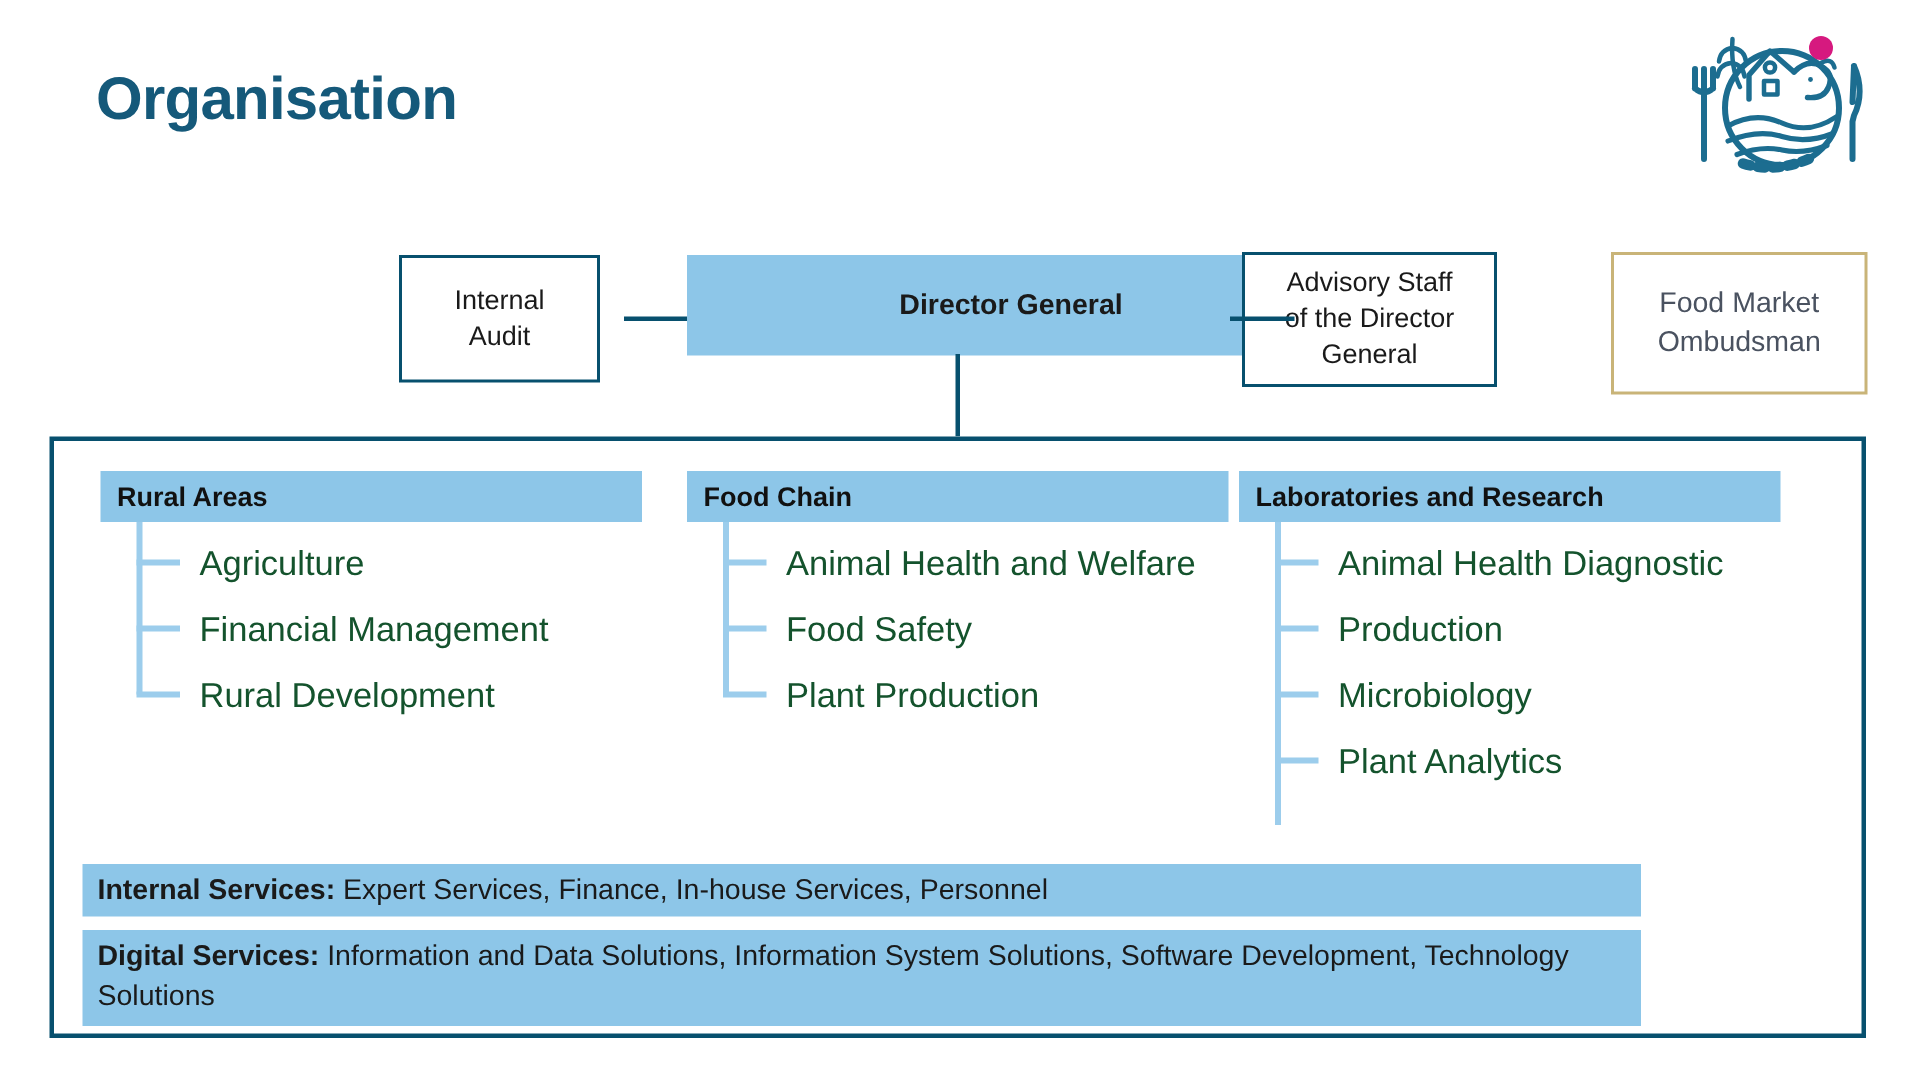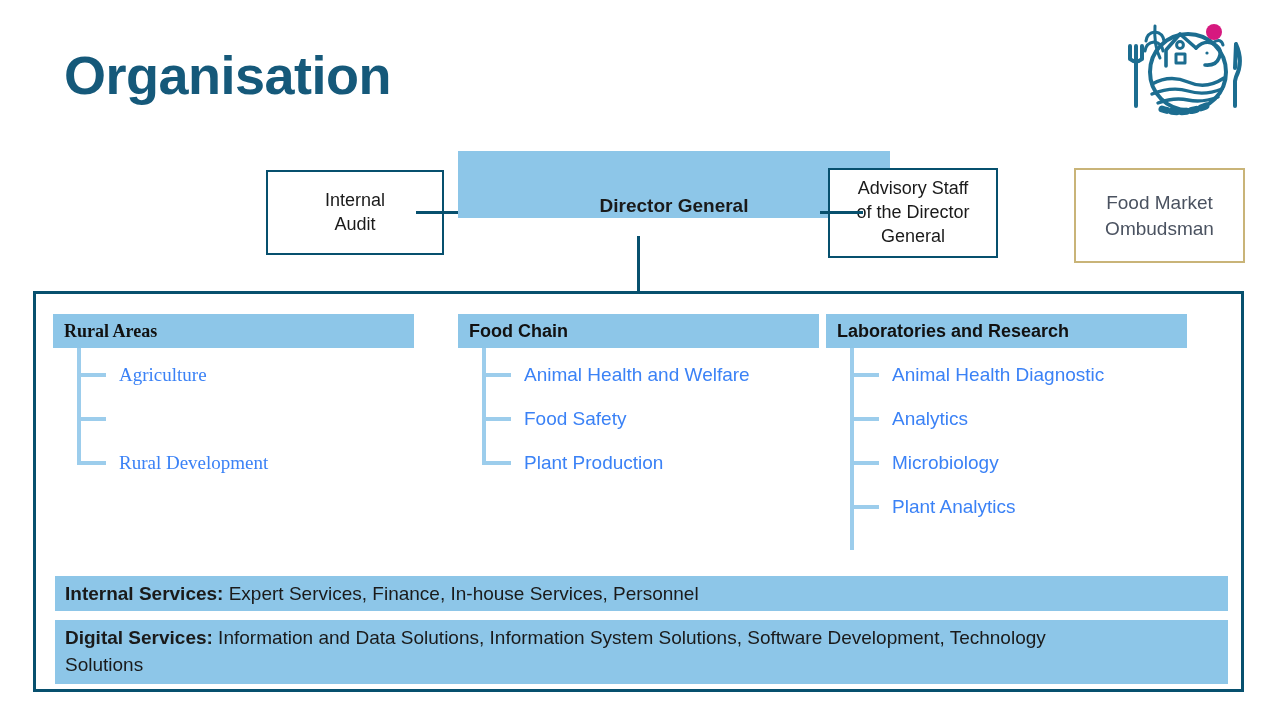--- a/index.html
+++ b/index.html
@@ -4,68 +4,68 @@
 <title>Organisation</title>
 <style>
   * { margin:0; padding:0; box-sizing:border-box; }
   html,body { background:#fff; }
   .canvas {
     position:relative; width:1280px; height:720px; background:#fff;
     font-family:"Liberation Sans", sans-serif; overflow:hidden;
   }
   .page-title {
     position:absolute; left:64px; top:44px;
-    font-size:54px; font-weight:700; color:var(--title,#15597A);
+    font-size:40px; font-weight:700; color:var(--title,#15597A);
     letter-spacing:-0.5px;
   }
   .logo { position:absolute; left:1124px; top:8px; width:124px; height:114px; }
 
   
   .obox {
     position:absolute; display:flex; align-items:center; justify-content:center;
     text-align:center; font-size:18px; line-height:1.32; color:#1a1a1a; background:#fff;
   }
-  .box-internal-audit { left:266px; top:170px; width:178px; height:85px; border:2.5px solid var(--teal,#07506E); }
+  .box-internal-audit { left:266px; top:170px; width:134px; height:85px; border:2.5px solid var(--teal,#07506E); }
   .box-internal-audit .wrap { width:92px; }
   .box-director-general {
-    left:458px; top:151px; width:432px; height:67px;
-    background:var(--blue,#8DC6E8); font-weight:700; font-size:19px;align-items:flex-end;
+    left:458px; top:170px; width:432px; height:67px;
+    background:var(--blue,#8DC6E8); font-weight:700; font-size:19px;
   }
   .box-advisory { left:828px; top:168px; width:170px; height:90px; border:2.5px solid var(--teal,#07506E); }
   .box-advisory .wrap { width:126px; }
   .box-ombudsman { left:1074px; top:168px; width:171px; height:95px; border:2.5px solid var(--gold,#C9B478); color:var(--gray,#4A5260); font-size:19px; }
   .box-ombudsman .wrap { width:150px; }
 
   .connector { position:absolute; background:var(--teal,#07506E); }
   .conn-left  { left:416px; top:211px; width:42px; height:3px; }
   .conn-right { left:820px; top:211px; width:43px; height:3px; }
   .conn-down  { left:637px; top:236px; width:3px; height:55px; }
 
   
   .org-container {
     position:absolute; left:33px; top:291px; width:1211px; height:401px;
     border:3px solid var(--teal,#07506E); background:#fff;
   }
   .column { position:absolute; width:361px; top:20px; }
-  .col-0 { left:17px;font-family:Liberation Serif, serif; } .col-1 { left:422px; } .col-2 { left:790px; }
+  .col-0 { left:31px; } .col-1 { left:422px; } .col-2 { left:790px; }
   .col-header {
     width:361px; height:34px; background:var(--blue,#8DC6E8);
     display:flex; align-items:center; padding-left:11px;
     font-size:18px; font-weight:700; color:#111;
   }
   .tree { position:relative; margin-left:24px; padding-top:5px; }
   .vline { position:absolute; left:0; top:0; width:4px; background:var(--tree,#9CCDEC); }
   .tree-3 .vline { height:115px; }
   .tree-5 .vline { height:202px; }
   .tree-item { height:44px; display:flex; align-items:center; }
   .tick { width:29px; height:4px; background:var(--tree,#9CCDEC); flex:none; }
-  .item-label { margin-left:13px; font-size:19px; color:#3b82f6; white-space:nowrap; }
+  .item-label { margin-left:13px; font-size:23px; color:#14532d; white-space:nowrap; }
 
   .service-bar {
-    position:absolute; left:19px; width:1173px; background:var(--blue,#8DC6E8);
+    position:absolute; left:19px; width:1039px; background:var(--blue,#8DC6E8);
     font-size:19px; color:#1a1a1a; padding:4px 10px; line-height:27px;
   }
   .bar-internal { top:282px; height:35px; }
   .bar-digital  { top:326px; height:64px; }
   .bar-digital .bar-text { display:inline-block; max-width:1045px; }
   .service-bar b { font-weight:700; }
 </style>
 </head>
 <body>
 
@@ -123,20 +123,21 @@
     <div class="column col-0">
       <div class="col-header">Rural Areas</div>
       <div class="tree tree-3">
         <div class="vline"></div>
         <div class="tree-item">
           <div class="tick"></div>
           <div class="item-label">Agriculture</div>
         </div>
         <div class="tree-item">
           <div class="tick"></div>
+          <div class="item-label">Financial Management</div>
         </div>
         <div class="tree-item">
           <div class="tick"></div>
           <div class="item-label">Rural Development</div>
         </div>
       </div>
     </div>
 
     <div class="column col-1">
       <div class="col-header">Food Chain</div>
@@ -160,21 +161,21 @@
     <div class="column col-2">
       <div class="col-header">Laboratories and Research</div>
       <div class="tree tree-5">
         <div class="vline"></div>
         <div class="tree-item">
           <div class="tick"></div>
           <div class="item-label">Animal Health Diagnostic</div>
         </div>
         <div class="tree-item">
           <div class="tick"></div>
-          <div class="item-label">Analytics</div>
+          <div class="item-label">Production</div>
         </div>
         <div class="tree-item">
           <div class="tick"></div>
           <div class="item-label">Microbiology</div>
         </div>
         <div class="tree-item">
           <div class="tick"></div>
           <div class="item-label">Plant Analytics</div>
         </div>
       </div>

